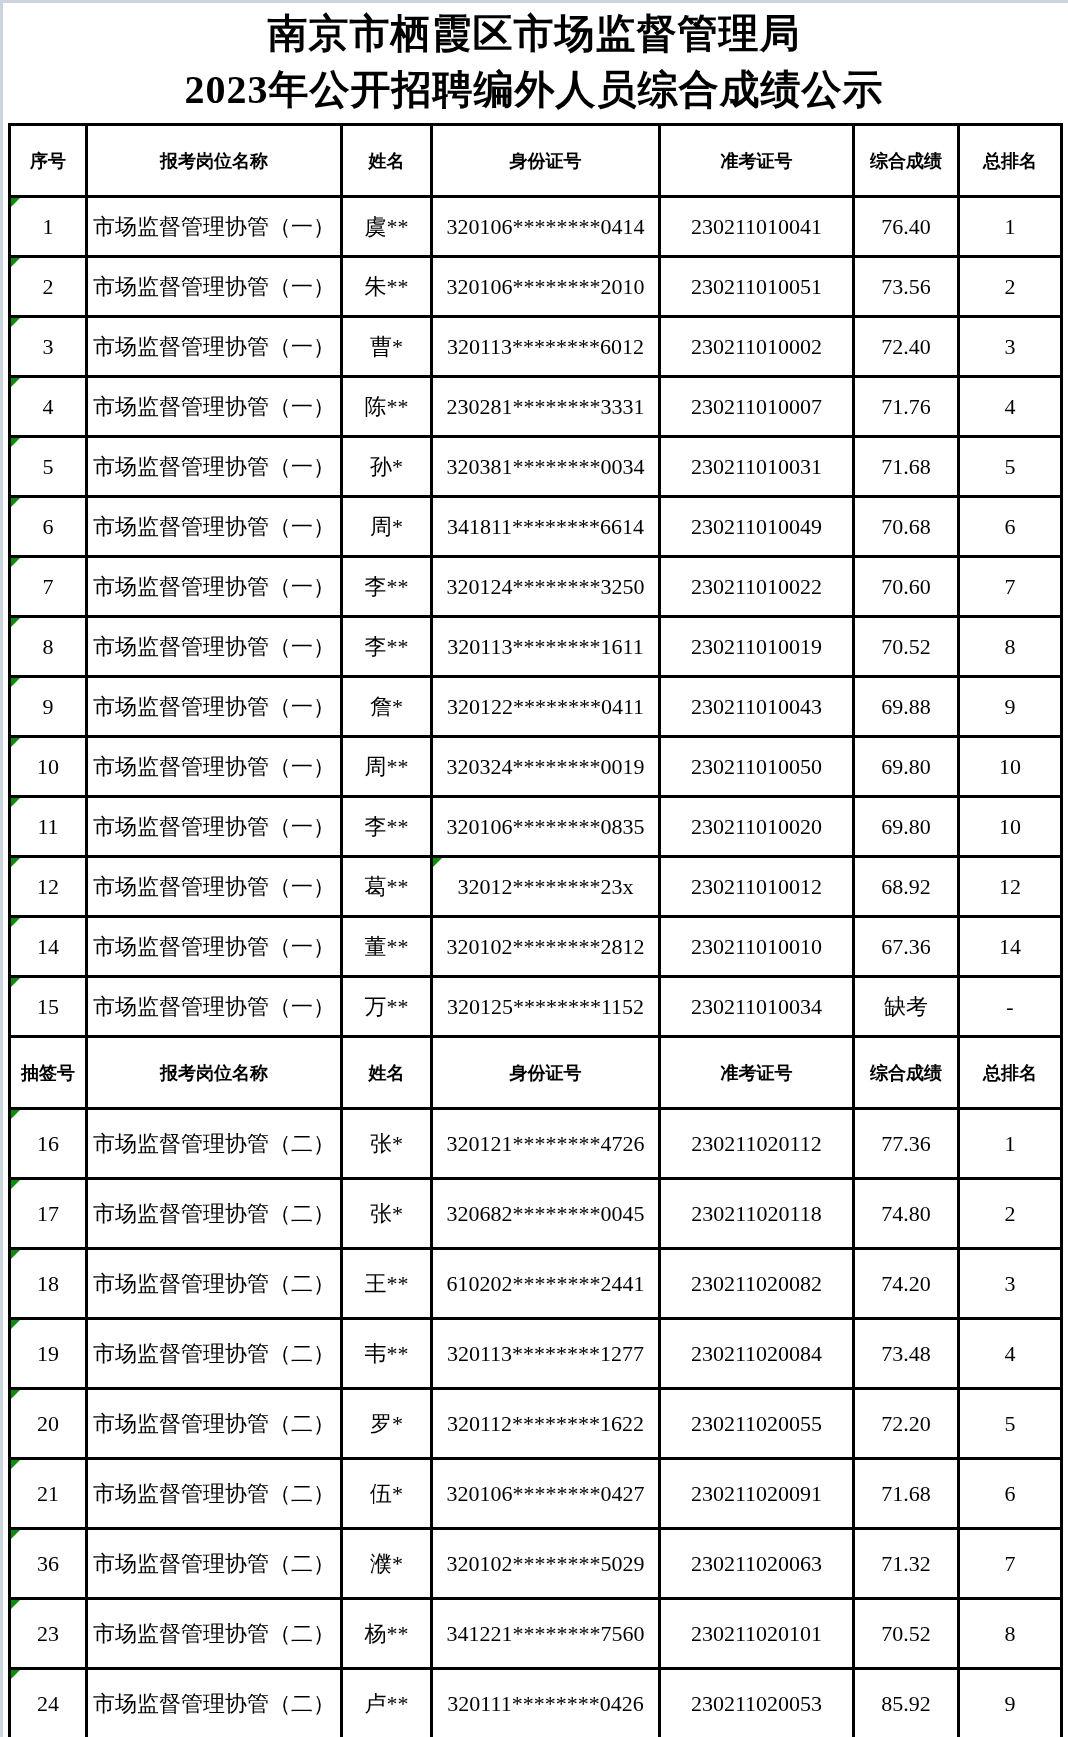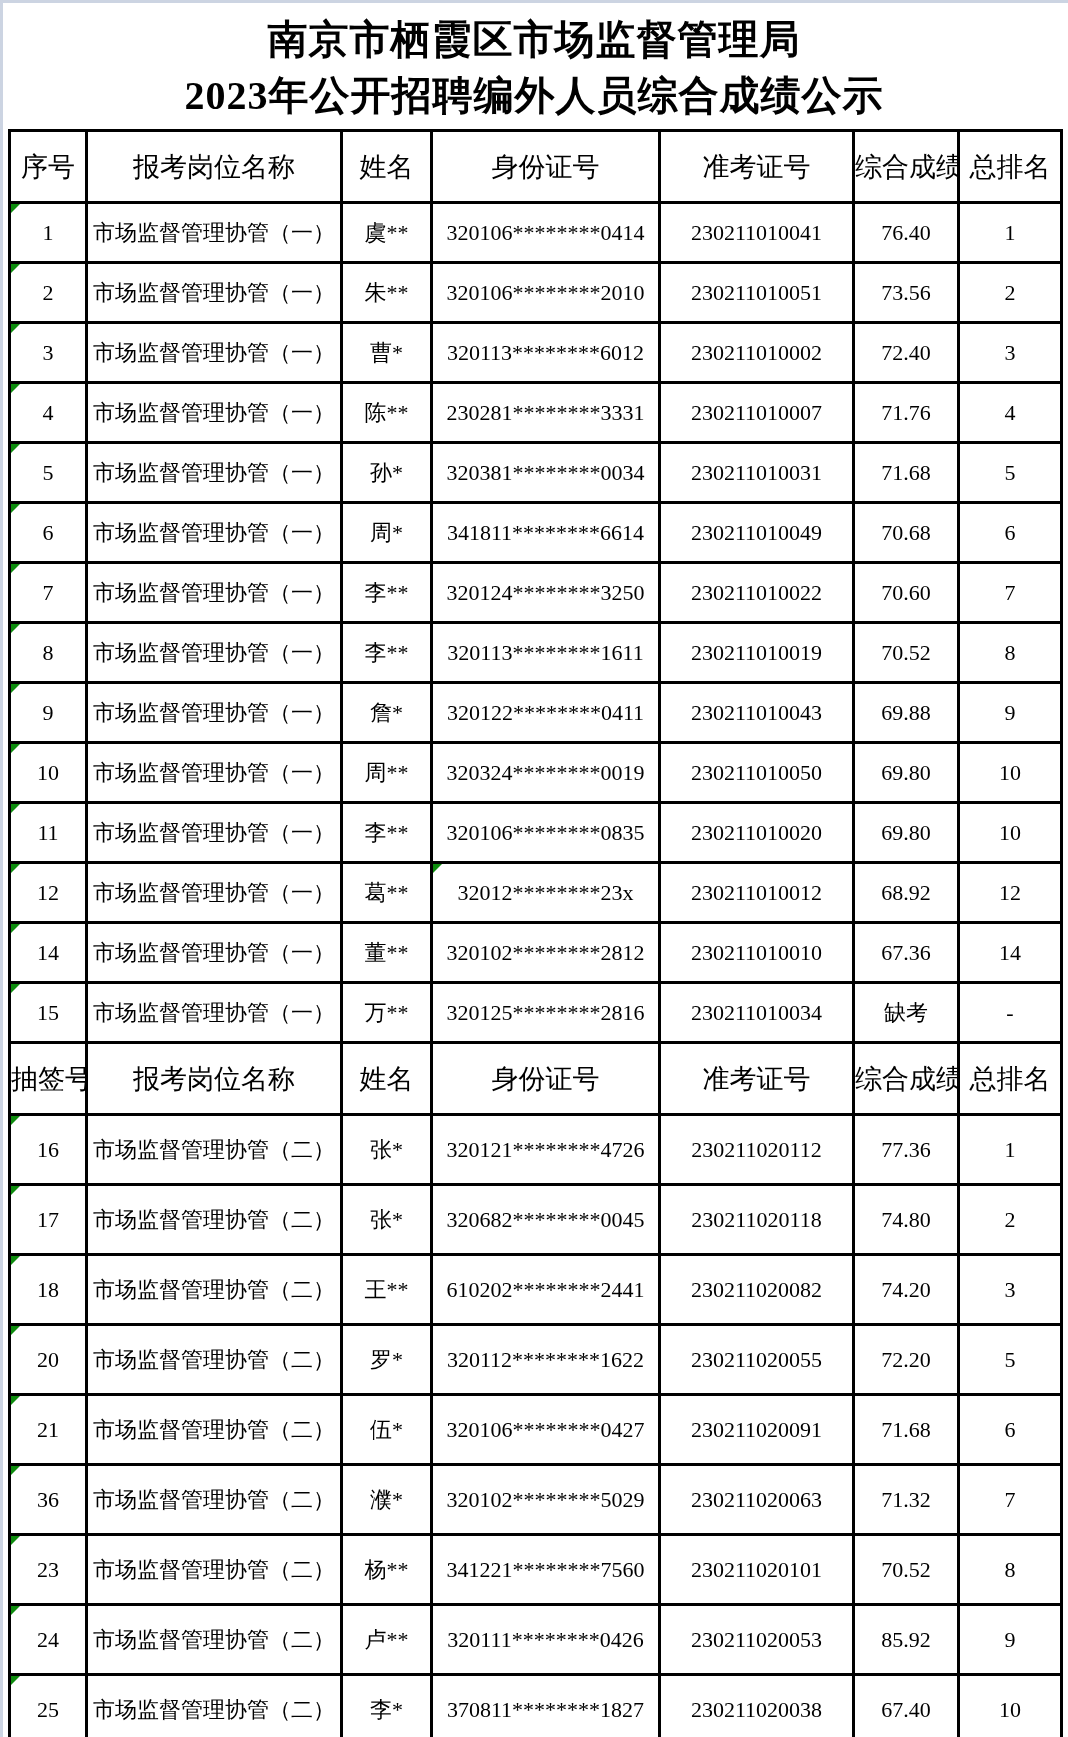--- a/index.html
+++ b/index.html
@@ -17,21 +17,21 @@
     position: absolute; top: 0; left: 0;
     width: 1068px; height: 3px;
     background: var(--edge, #ccd4e2);
   }
   .edge-left {
     position: absolute; top: 0; left: 0;
     width: 3px; height: 1737px;
     background: var(--edge, #ccd4e2);
   }
   .title-block {
-    padding-top: 12px;
+    padding-top: 6px;
     height: 117px;
     text-align: center;
     border-radius: 6px;
   }
   .title-line {
     font-size: 40px;
     font-weight: bold;
     line-height: 56px;
     letter-spacing: 1px;
     white-space: nowrap;
@@ -45,22 +45,22 @@
   table.results th, table.results td {
     border: 3px solid #000000;
     text-align: center;
     vertical-align: middle;
     padding: 0;
     position: relative;
     overflow: hidden;
     white-space: nowrap;
   }
   table.results th {
-    font-size: 27px;
-    font-weight: normal;
+    font-size: 18px;
+    font-weight: bold;
   }
   table.results td {
     font-size: 22px;
     font-weight: normal;
   }
   tr.hdr-row  { height: 72px; }
   tr.sec1-row { height: 60px; }
   tr.sec2-row { height: 70px; }
   td.flag::before {
     content: "";
@@ -216,21 +216,21 @@
         <td>董**</td>
         <td>320102********2812</td>
         <td>230211010010</td>
         <td>67.36</td>
         <td>14</td>
       </tr>
       <tr class="sec1-row">
         <td class="flag">15</td>
         <td>市场监督管理协管（一）</td>
         <td>万**</td>
-        <td>320125********2816</td>
+        <td>320125********1152</td>
         <td>230211010034</td>
         <td>缺考</td>
         <td>-</td>
       </tr>
       <tr class="hdr-row">
         <th>抽签号</th>
         <th>报考岗位名称</th>
         <th>姓名</th>
         <th>身份证号</th>
         <th>准考证号</th>
@@ -258,20 +258,29 @@
       <tr class="sec2-row">
         <td class="flag">18</td>
         <td>市场监督管理协管（二）</td>
         <td>王**</td>
         <td>610202********2441</td>
         <td>230211020082</td>
         <td>74.20</td>
         <td>3</td>
       </tr>
       <tr class="sec2-row">
+        <td class="flag">19</td>
+        <td>市场监督管理协管（二）</td>
+        <td>韦**</td>
+        <td>320113********1277</td>
+        <td>230211020084</td>
+        <td>73.48</td>
+        <td>4</td>
+      </tr>
+      <tr class="sec2-row">
         <td class="flag">20</td>
         <td>市场监督管理协管（二）</td>
         <td>罗*</td>
         <td>320112********1622</td>
         <td>230211020055</td>
         <td>72.20</td>
         <td>5</td>
       </tr>
       <tr class="sec2-row">
         <td class="flag">21</td>

